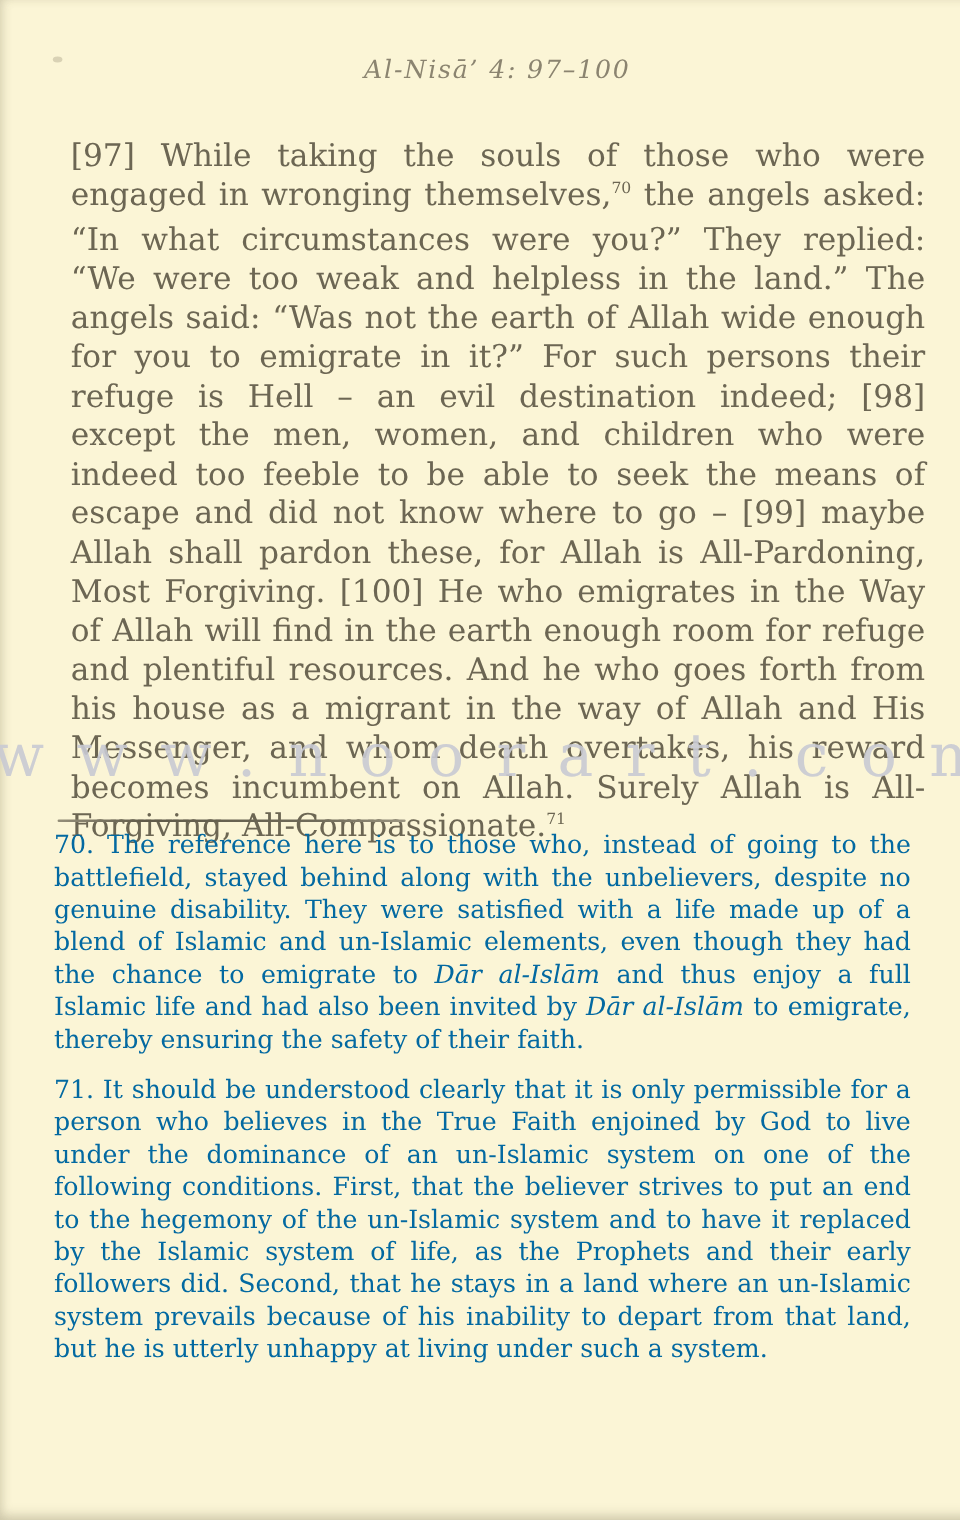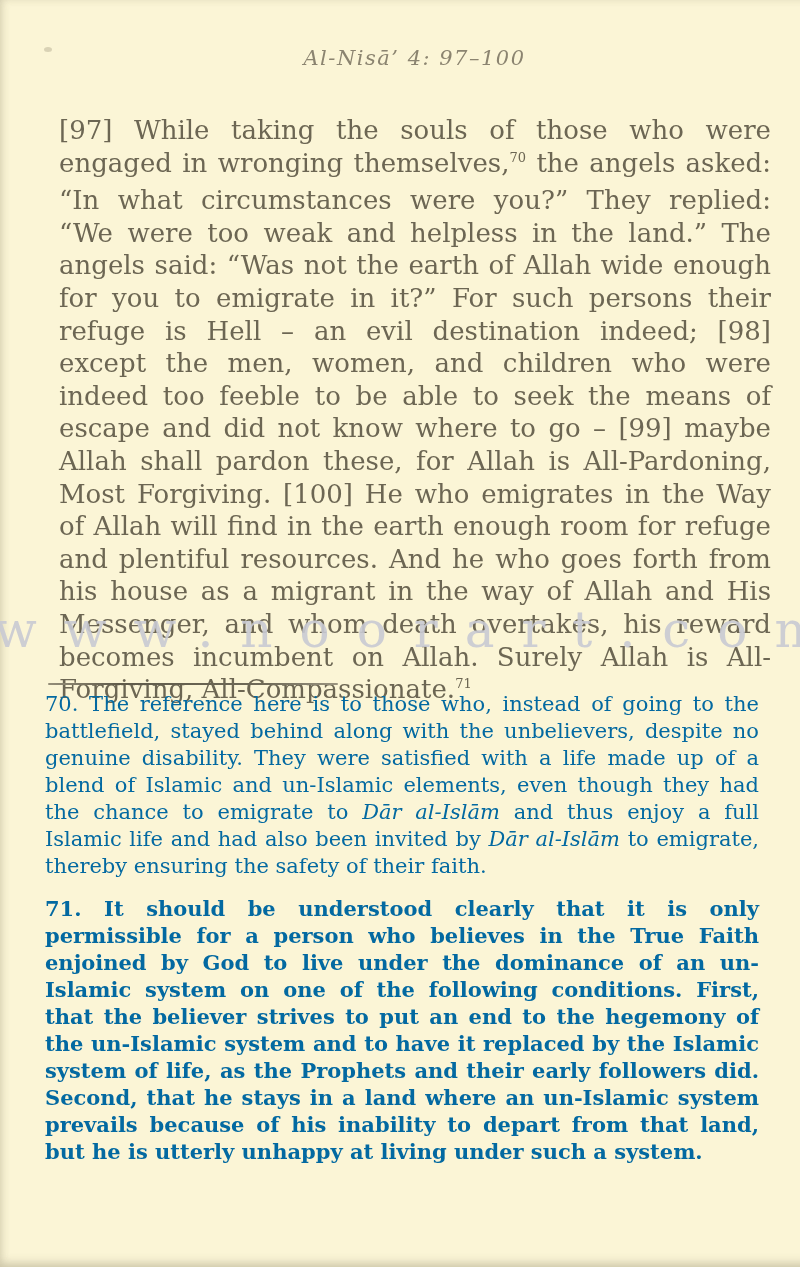--- a/index.html
+++ b/index.html
@@ -51,21 +51,21 @@
     border-radius:1px;
   }
   .footnotes{
     position:absolute;top:691px;left:45px;width:714px;
     font-size:21px;
     line-height:27px;
     text-align:justify;
     color:#0369a1;
   }
   .footnote{margin:0;}
-  .footnote + .footnote{margin-top:15px;font-weight:bold;}
+  .footnote + .footnote{margin-top:15px;}
   .fn-italic{font-style:italic;}
   .page-number{
     position:absolute;top:1170px;left:0;width:100%;
     text-align:center;
     font-size:20px;
     letter-spacing:4px;
     color:#7b7564;
   }
   .scan-smudge{
     position:absolute;top:47px;left:44px;

